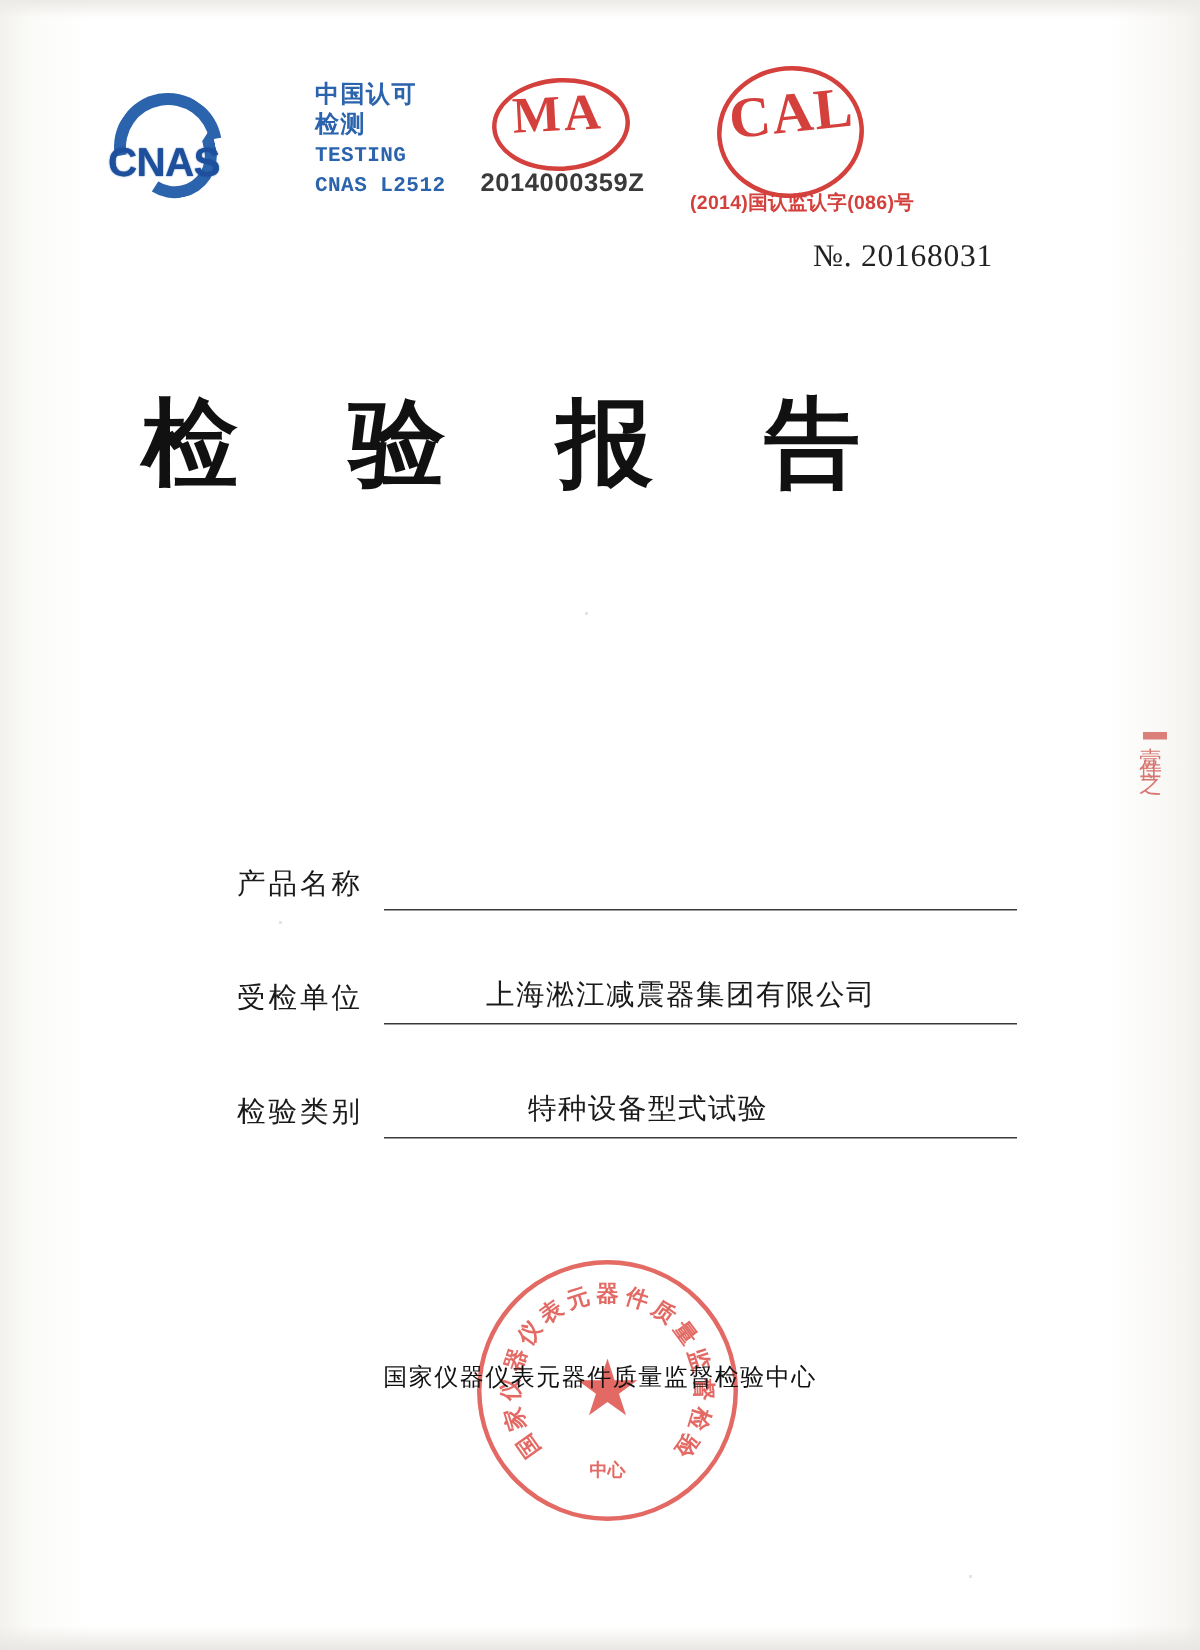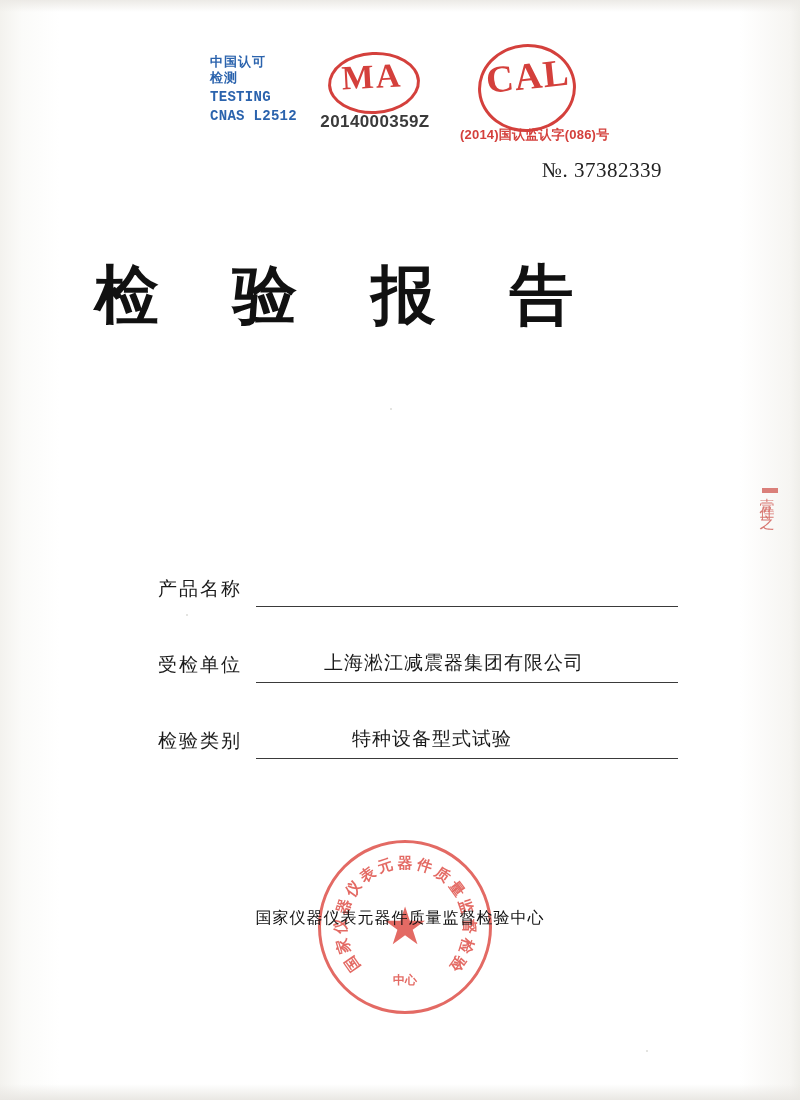--- a/index.html
+++ b/index.html
@@ -89,21 +89,21 @@
 
   .cnas-side {
     position: absolute;
     left: 140px;
     top: 20px;
     width: 110px;
     line-height: 1.25;
   }
   .cnas-side .cn {
     font-family: "Liberation Sans", sans-serif;
-    font-size: 13px;
+    font-size: 16px;
     color: #2b63ad;
     font-weight: bold;
     letter-spacing: 1px;
   }
   .cnas-side .en {
     font-family: Liberation Mono, monospace;
     font-size: 14px;
     color: #2b63ad;
     font-weight: bold;
     letter-spacing: 0.3px;
@@ -367,20 +367,25 @@
 
   <div class="scan-edge-top"></div>
   <div class="scan-edge-bottom"></div>
 
   <div class="speck" style="left:390px; top:408px; width:2px; height:2px;"></div>
   <div class="speck" style="left:186px; top:614px; width:2px; height:2px;"></div>
   <div class="speck" style="left:646px; top:1050px; width:2px; height:2px;"></div>
 
   <div class="header">
 
+    <div class="cnas">
+      <div class="swoosh"></div>
+      <div class="swoosh2"></div>
+      <div class="cnas-text">CNAS</div>
+    </div>
 
     <div class="cnas-side">
       <div class="cn">中国认可</div>
       <div class="cn">检测</div>
       <div class="en">TESTING</div>
       <div class="en">CNAS L2512</div>
     </div>
 
     <div class="ma">
       <div class="ma-ring"></div>
@@ -389,21 +394,21 @@
     </div>
 
     <div class="cal">
       <div class="cal-ring"></div>
       <div class="cal-letters">CAL</div>
       <div class="cal-code">(2014)国认监认字(086)号</div>
     </div>
 
   </div>
 
-  <div class="report-no">№. 37382339</div>
+  <div class="report-no">№. 20168031</div>
 
   <div class="title">检 验 报 告</div>
 
   <div class="fields">
 
     <div class="field-row r1">
       <div class="field-label">产品名称</div>
       <div class="field-line"></div>
     </div>
 

